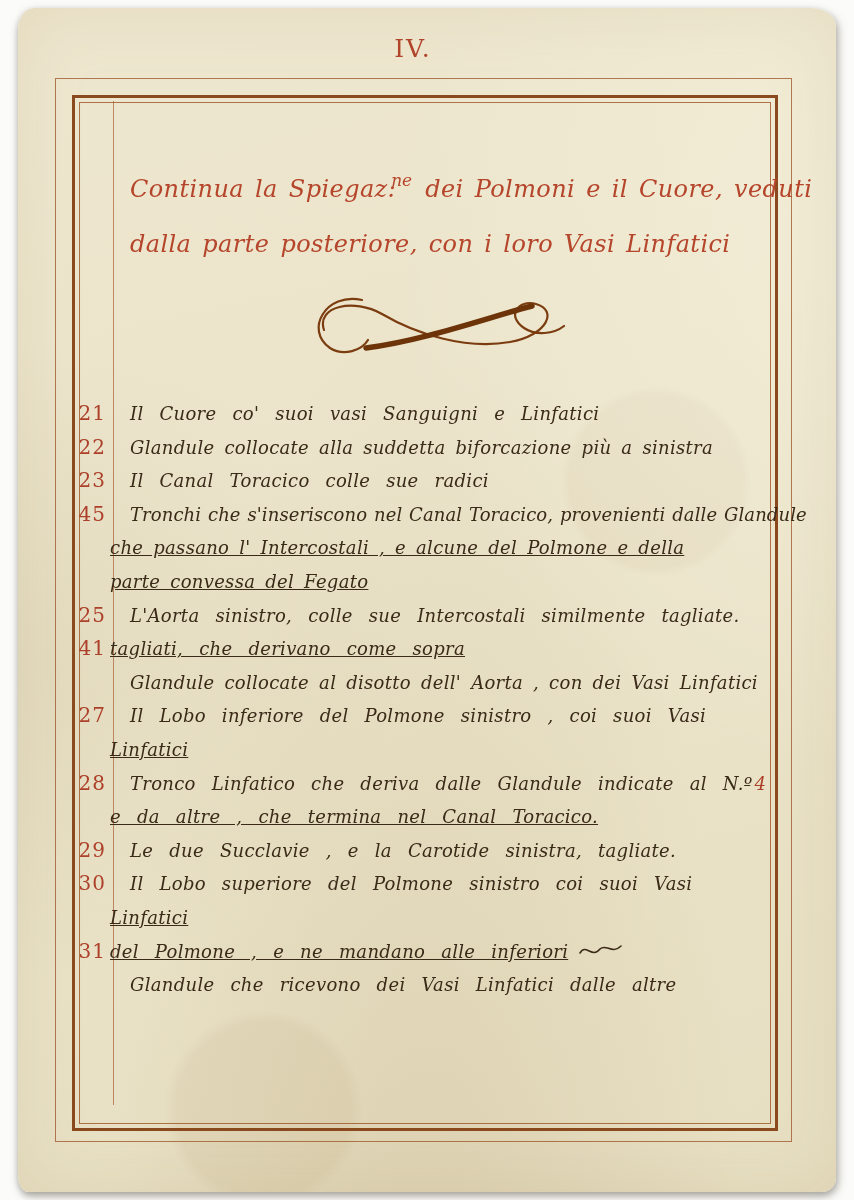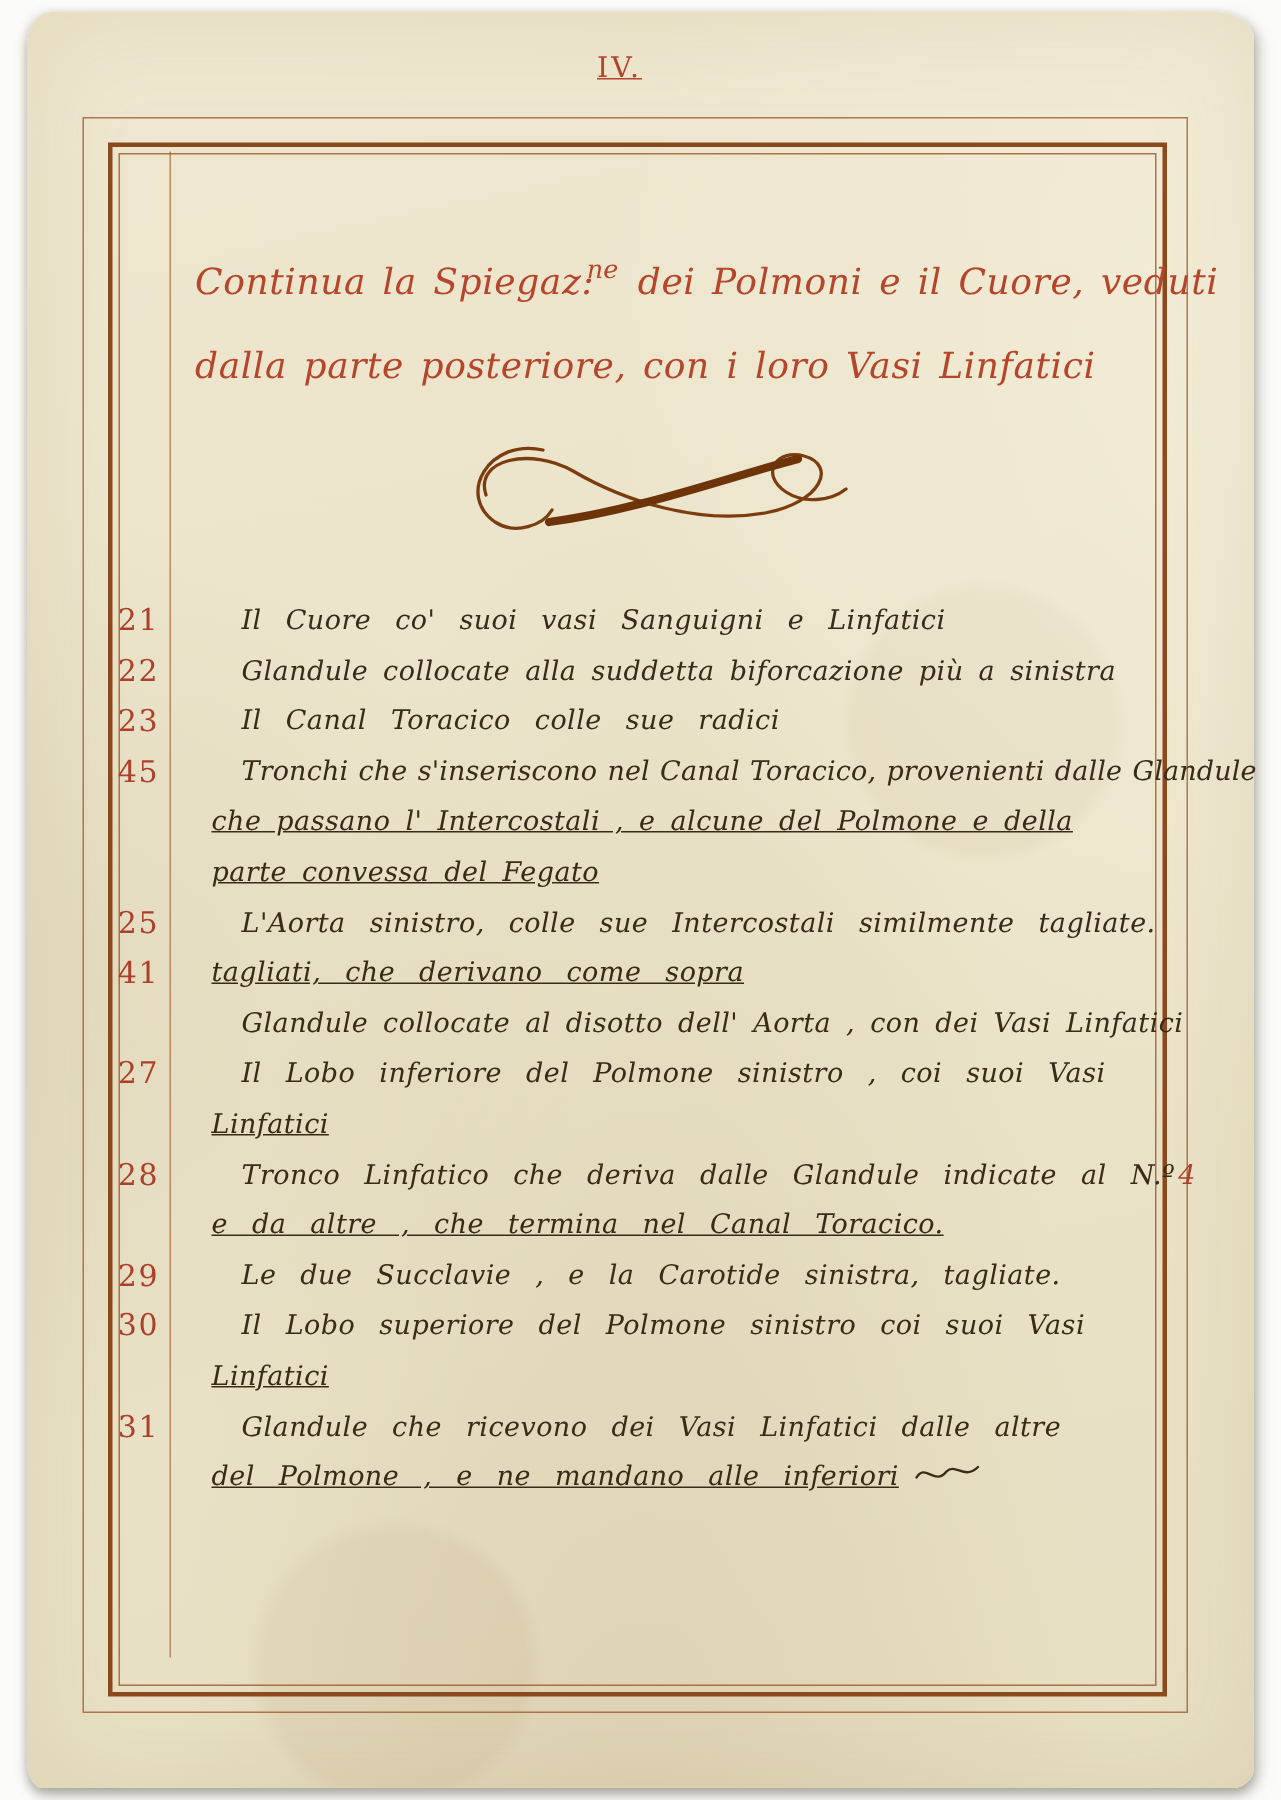--- a/index.html
+++ b/index.html
@@ -39,41 +39,40 @@
     border:1px solid rgba(158,84,38,0.8);
   }
   .column-rule{
     position:absolute;left:95px;top:93px;width:1px;height:1004px;
     background:rgba(165,88,42,0.65);
   }
   
   .folio{
     position:absolute;top:26px;left:0;width:100%;
     text-align:center;margin-left:-14px;
-    font-size:19px;letter-spacing:2px;
+    font-size:25px;letter-spacing:2px;
     color:#b0452b;
-    text-decoration:underline;
   }
   
   .title{
     position:absolute;left:112px;top:140px;
     color:#b5452b;font-style:italic;
   }
   .title .tl1,.title .tl2{font-size:24px;white-space:nowrap;line-height:64px;height:64px;letter-spacing:0.4px;word-spacing:3px;}
   .title .sup{font-size:17px;vertical-align:11px;margin-left:-5px;margin-right:2px;letter-spacing:0;}
   
   .divider{position:absolute;left:278px;top:282px;width:290px;height:72px;}
   .divider svg{display:block;}
   
   .list{
     position:absolute;left:0;top:389px;width:100%;
     font-style:italic;color:#3a2a18;font-size:18px;
   }
   .entry{position:relative;}
-  .line{height:33.6px;line-height:33.6px;padding-left:112px;white-space:nowrap;margin-left:31px;}
+  .line{height:33.6px;line-height:33.6px;padding-left:112px;white-space:nowrap;}
   .line.indent{padding-left:92px;text-decoration:underline;}
   .num{
     position:absolute;left:52px;top:0;width:36px;text-align:right;
     font-style:normal;font-size:20px;line-height:33.6px;
     color:#ad402a;letter-spacing:1px;
   }
   .txt{word-spacing:4px;letter-spacing:0.3px;}
   .line.wide  .txt{word-spacing:10px;}
   .line.tight .txt{word-spacing:1px;letter-spacing:0.1px;}
   .red{color:#ad402a;margin-left:2px;}
@@ -158,20 +157,20 @@
     </div>
 
     <div class="entry">
       <span class="num">30</span>
       <div class="line wide"><span class="txt">Il Lobo superiore del Polmone sinistro coi suoi Vasi</span></div>
       <div class="line indent"><span class="txt">Linfatici</span></div>
     </div>
 
     <div class="entry">
       <span class="num">31</span>
-      <div class="line wide"><span class="txt">Glandule che ricevono dei Vasi Linfatici dalle altre</span></div>
       <div class="line indent wide"><span class="txt">del Polmone , e ne mandano alle inferiori</span><span class="end-swash"><svg width="46" height="22" viewBox="0 0 46 22" fill="none" xmlns="http://www.w3.org/2000/svg">
               <path d="M2,14 C8,4 14,20 22,10 C28,4 34,16 43,7" stroke="#3a2a18" stroke-width="1.6" stroke-linecap="round"></path>
             </svg></span></div>
+      <div class="line wide"><span class="txt">Glandule che ricevono dei Vasi Linfatici dalle altre</span></div>
     </div>
 
   </div>
 </div>
 
 </body></html>

